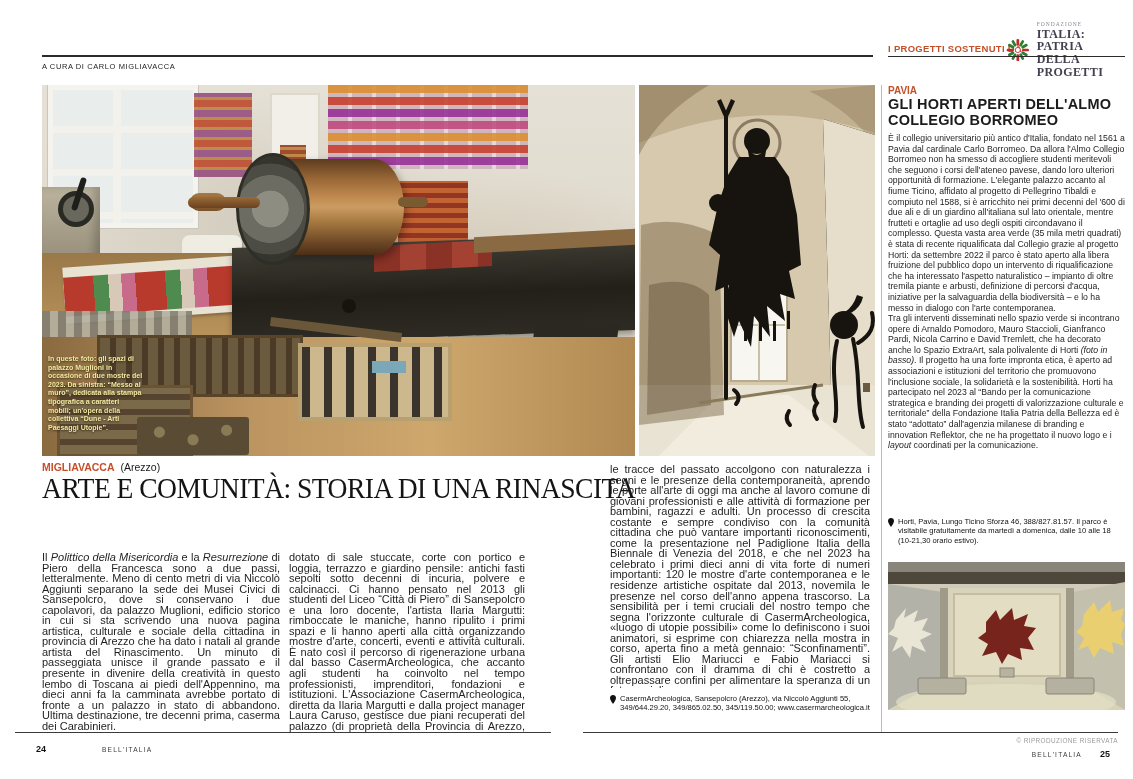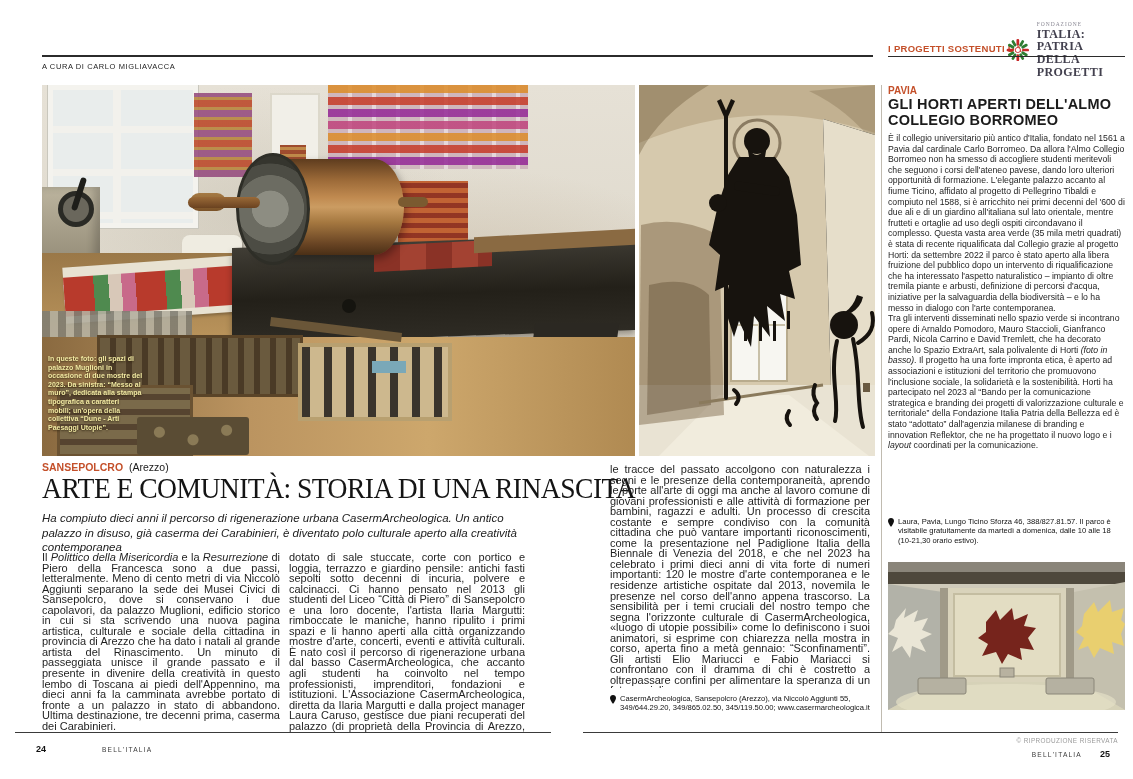--- a/index.html
+++ b/index.html
@@ -235,25 +235,24 @@
         <path d="M219,258 C232,250 236,241 233,228"></path>
         <path d="M176,300 q-4,10 2,18 q-6,8 0,16"></path>
         <path d="M150,326 q-5,8 1,14"></path>
         <path d="M95,305 q8,6 2,14"></path>
       </g>
       <rect x="224" y="298" width="7" height="9" fill="#6a5a42"></rect>
     </svg>
   </div>
 
   <div class="abs kicker">
-    <span class="loc">SANSEPOLCRO</span>
+    <span class="loc">MIGLIAVACCA</span>
     <span class="reg">(Arezzo)</span>
   </div>
   <h1 class="abs title">ARTE E COMUNITÀ: STORIA DI UNA RINASCITA</h1>
-  <div class="abs standfirst">Ha compiuto dieci anni il percorso di rigenerazione urbana CasermArcheologica. Un antico palazzo in disuso, già caserma dei Carabinieri, è diventato polo culturale aperto alla creatività contemporanea</div>
 
   <div class="abs col col1"><span>Il </span><span class="run-i">Polittico della Misericordia</span><span> e la </span><span class="run-i">Resurrezione</span><span> di Piero della Francesca sono a due passi, letteralmente. Meno di cento metri di via Niccolò Aggiunti separano la sede dei Musei Civici di Sansepolcro, dove si conservano i due capolavori, da </span><span class="run-b">palazzo Muglioni, edificio storico in cui si sta scrivendo una nuova pagina artistica, culturale e sociale della cittadina in provincia di Arezzo</span><span> che ha dato i natali al grande artista del Rinascimento. Un minuto di passeggiata unisce il grande passato e il presente in divenire della creatività in questo lembo di Toscana ai piedi dell'Appennino, ma dieci anni fa la camminata avrebbe portato di fronte a un palazzo in stato di abbandono. Ultima destinazione, tre decenni prima, caserma dei Carabinieri.</span><br><span>Non era facile immaginare la rinascita del bell'edificio di impianto rinascimentale voluto dalla nobile famiglia Muglioni,</span></div>
   <div class="abs col col2"><span>dotato di sale stuccate, corte con portico e loggia, terrazzo e giardino pensile: antichi fasti sepolti sotto decenni di incuria, polvere e calcinacci. Ci hanno pensato nel 2013 gli studenti del Liceo “Città di Piero” di Sansepolcro e una loro docente, l'artista Ilaria Margutti: rimboccate le maniche, hanno ripulito i primi spazi e li hanno aperti alla città organizzando mostre d'arte, concerti, eventi e attività culturali. È nato così il percorso di rigenerazione urbana dal basso CasermArcheologica, che accanto agli studenti ha coinvolto nel tempo professionisti, imprenditori, fondazioni e istituzioni. </span><span class="run-b">L'Associazione CasermArcheologica, diretta da Ilaria Margutti e dalla project manager Laura Caruso, gestisce due piani recuperati del palazzo</span><span> (di proprietà della Provincia di Arezzo, in concessione al Comune di Sansepolcro), spazi dalla patina antica lasciati volutamente incompiuti in cui</span></div>
   <div class="abs col col3"><span>le tracce del passato accolgono con naturalezza i segni e le presenze della contemporaneità, aprendo le porte all'arte di oggi ma anche al lavoro comune di giovani professionisti e alle attività di formazione per bambini, ragazzi e adulti. Un processo di crescita costante e sempre condiviso con la comunità cittadina che può vantare importanti riconoscimenti, come la presentazione nel Padiglione Italia della Biennale di Venezia del 2018, e che nel 2023 ha celebrato i primi dieci anni di vita forte di numeri importanti: </span><span class="run-b">120 le mostre d'arte contemporanea e le residenze artistiche ospitate dal 2013, novemila le presenze nel corso dell'anno appena trascorso</span><span>. La sensibilità per i temi cruciali del nostro tempo che segna l'orizzonte culturale di CasermArcheologica, «luogo di utopie possibili» come lo definiscono i suoi animatori, si esprime con chiarezza nella mostra in corso, aperta fino a metà gennaio: “Sconfinamenti”. Gli artisti Elio Mariucci e Fabio Mariacci si confrontano con il dramma di chi è costretto a oltrepassare confini per alimentare la speranza di un futuro migliore. ■</span></div>
 
   <div class="abs address addr1">
     <svg class="pin" width="6" height="9" viewBox="0 0 6 9">
       <path d="M3 0C1.3 0 0 1.3 0 3c0 2 3 6 3 6s3-4 3-6C6 1.3 4.7 0 3 0z" fill="#111"></path>
     </svg>
     <div><span class="run-b">CasermArcheologica</span><span>, Sansepolcro (Arezzo), via Niccolò Aggiunti 55, 349/644.29.20, 349/865.02.50, 345/119.50.00; www.casermarcheologica.it</span></div>
@@ -261,21 +260,21 @@
 
   <div class="abs vrule"></div>
   <div class="abs sb-city">PAVIA</div>
   <div class="abs sb-title">GLI HORTI APERTI DELL'ALMO COLLEGIO BORROMEO</div>
   <div class="abs sb-body"><span>È il collegio universitario più antico d'Italia, fondato nel 1561 a Pavia dal cardinale Carlo Borromeo. Da allora l'Almo Collegio Borromeo non ha smesso di accogliere studenti meritevoli che seguono i corsi dell'ateneo pavese, dando loro ulteriori opportunità di formazione. L'elegante palazzo accanto al fiume Ticino, affidato al progetto di Pellegrino Tibaldi e compiuto nel 1588, si è arricchito nei primi decenni del '600 di due ali e di un giardino all'italiana sul lato orientale, mentre frutteti e ortaglie ad uso degli ospiti circondavano il complesso. Questa vasta area verde (35 mila metri quadrati) è stata di recente riqualificata dal Collegio grazie al </span><span class="run-b">progetto Horti: da settembre 2022 il parco è stato aperto alla libera fruizione del pubblico dopo un intervento di riqualificazione</span><span> che ha interessato l'aspetto naturalistico – impianto di oltre tremila piante e arbusti, definizione di percorsi d'acqua, iniziative per la salvaguardia della biodiversità – e lo ha messo in dialogo con l'arte contemporanea.</span><br><span>Tra gli interventi disseminati nello spazio verde si incontrano opere di Arnaldo Pomodoro, Mauro Staccioli, Gianfranco Pardi, Nicola Carrino e David Tremlett, che ha decorato anche lo Spazio ExtraArt, sala polivalente di Horti </span><span class="run-i">(foto in basso)</span><span>. Il progetto ha una forte impronta etica, è aperto ad associazioni e istituzioni del territorio che promuovono l'inclusione sociale, la solidarietà e la sostenibilità. </span><span class="run-b">Horti ha partecipato nel 2023 al “Bando per la comunicazione strategica e branding dei progetti di valorizzazione culturale e territoriale” della Fondazione Italia Patria della Bellezza</span><span> ed è stato “adottato” dall'agenzia milanese di branding e innovation Reflektor, che ne ha progettato il nuovo logo e i </span><span class="run-i">layout</span><span> coordinati per la comunicazione.</span></div>
 
   <div class="abs address addr2">
     <svg class="pin" width="6" height="9" viewBox="0 0 6 9">
       <path d="M3 0C1.3 0 0 1.3 0 3c0 2 3 6 3 6s3-4 3-6C6 1.3 4.7 0 3 0z" fill="#111"></path>
     </svg>
-    <div><span class="run-b">Laura,</span><span> Pavia, Lungo Ticino Sforza 46, 388/827.81.57. Il parco è visitabile gratuitamente da martedì a domenica, dalle 10 alle 18 (10-21,30 orario estivo).</span></div>
+    <div><span class="run-b">Horti,</span><span> Pavia, Lungo Ticino Sforza 46, 388/827.81.57. Il parco è visitabile gratuitamente da martedì a domenica, dalle 10 alle 18 (10-21,30 orario estivo).</span></div>
   </div>
 
   <div class="abs photo3">
     <svg width="237" height="148" viewBox="0 0 237 148">
       <rect width="237" height="148" fill="#cfcaba"></rect>
       <rect x="0" y="0" width="237" height="12" fill="#8a857a"></rect>
       <rect x="0" y="10" width="237" height="12" fill="#4e483c"></rect>
       <polygon points="0,22 55,30 55,118 0,148" fill="#b2b2a8"></polygon>
       <polygon points="186,30 237,20 237,148 186,118" fill="#c4c0ae"></polygon>
       <polygon points="0,148 55,118 186,118 237,148" fill="#d6d2b8"></polygon>

